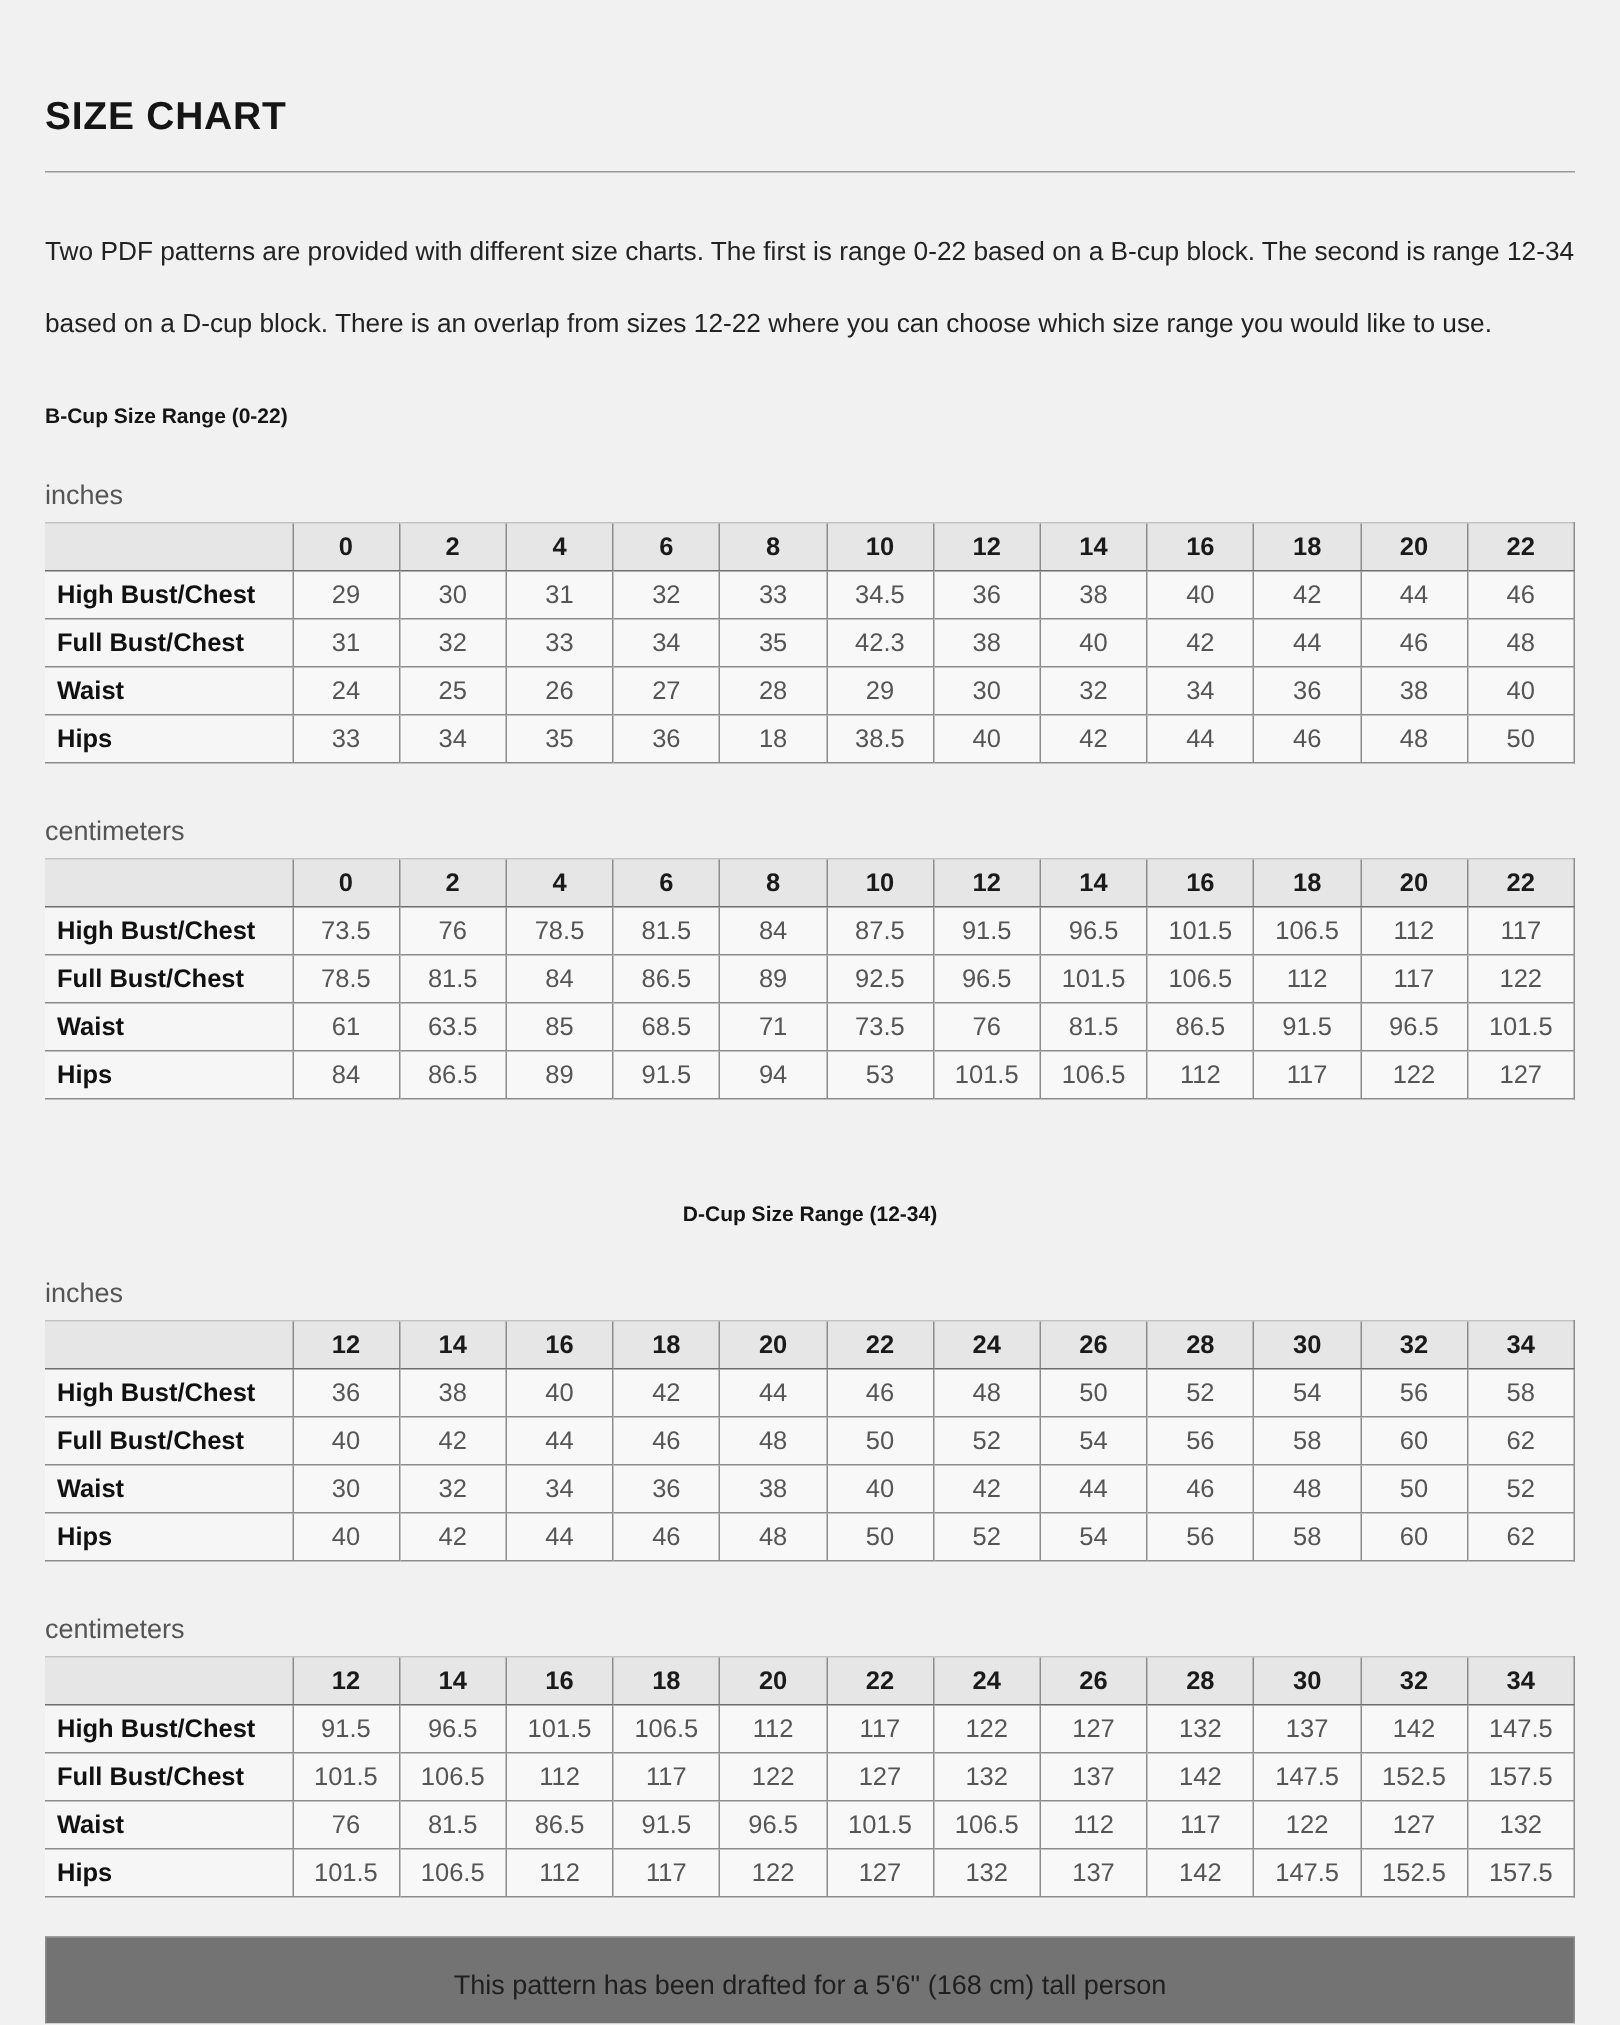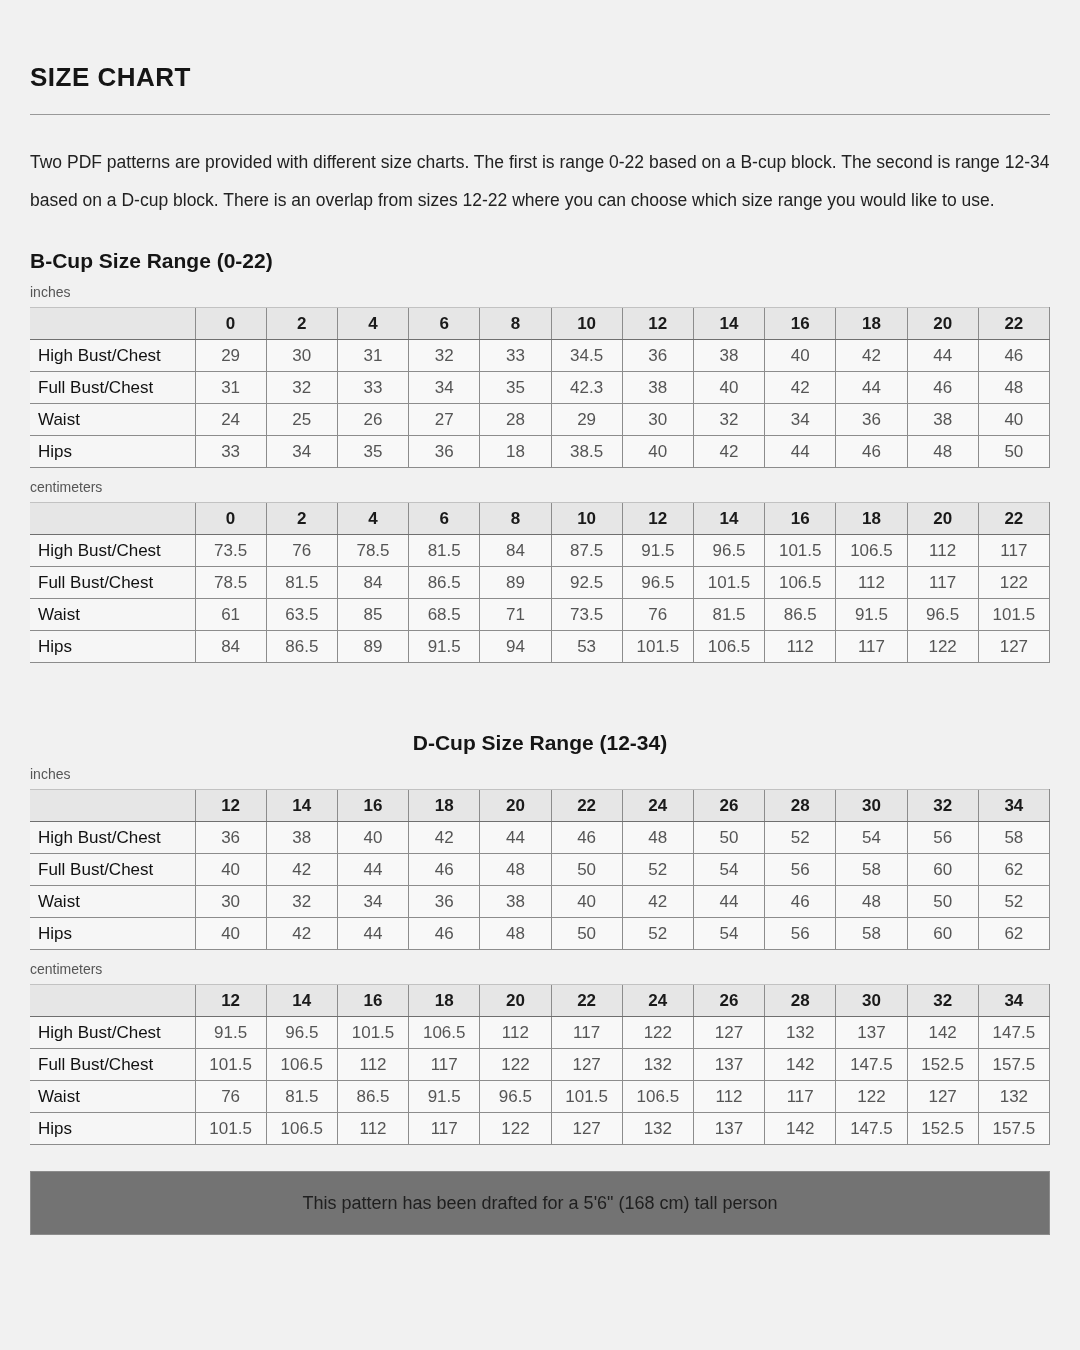--- a/index.html
+++ b/index.html
@@ -26,36 +26,36 @@
     color: #151515;
   }
   .title-divider {
     border: none;
     border-top: 1px solid #999;
     margin: 21px 0 0 0;
   }
   .intro {
     margin: 28px 0 0 0;
     font-size: 17.5px;
-    line-height: 38px;
+    line-height: 48px;
     color: #222;
   }
   .section-heading {
     margin: 30px 0 0 0;
-    font-size: 21px;
+    font-size: 14px;
     font-weight: bold;
     color: #151515;
   }
   .section-heading.spaced {
     margin-top: 68px;
     text-align: center;
   }
   .unit-label {
-    margin: 11px 0 7px 0;
-    font-size: 14px;
+    margin: 35px 0 7px 0;
+    font-size: 18px;
     color: #555;
   }
   table.size-table {
     width: 100%;
     border-collapse: collapse;
     table-layout: fixed;
   }
   table.size-table col.label-col { width: 165px; }
   table.size-table thead th {
     background: #e6e6e6;
@@ -66,21 +66,21 @@
     padding: 0;
     border-top: 1px solid #c2c2c2;
     border-bottom: 1px solid #6f6f6f;
     text-align: center;
   }
   table.size-table thead th:not(:first-child) { border-left: 1px solid #8c8c8c; }
   table.size-table thead th:last-child { border-right: 1px solid #8c8c8c; }
   table.size-table tbody th.row-label {
     background: #f6f6f6;
     font-size: 17px;
-    font-weight: normal;
+    font-weight: bold;
     color: #111;
     text-align: left;
     padding: 0 0 0 8px;
     height: 31px;
     border-bottom: 1px solid #8c8c8c;
   }
   table.size-table tbody td {
     background: #f8f8f8;
     font-size: 17px;
     color: #555;

